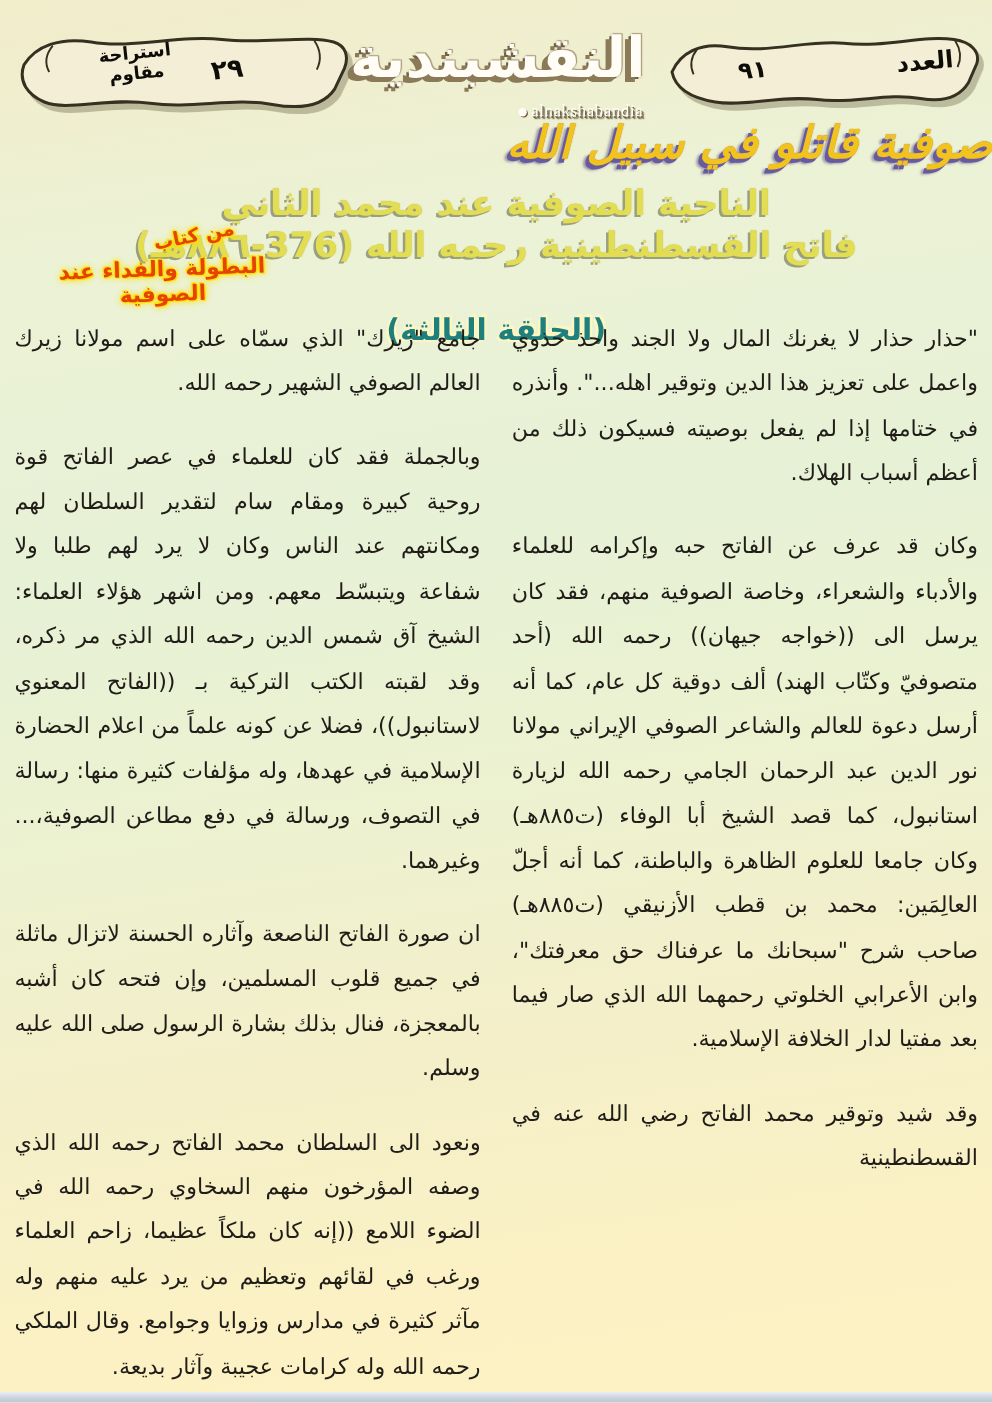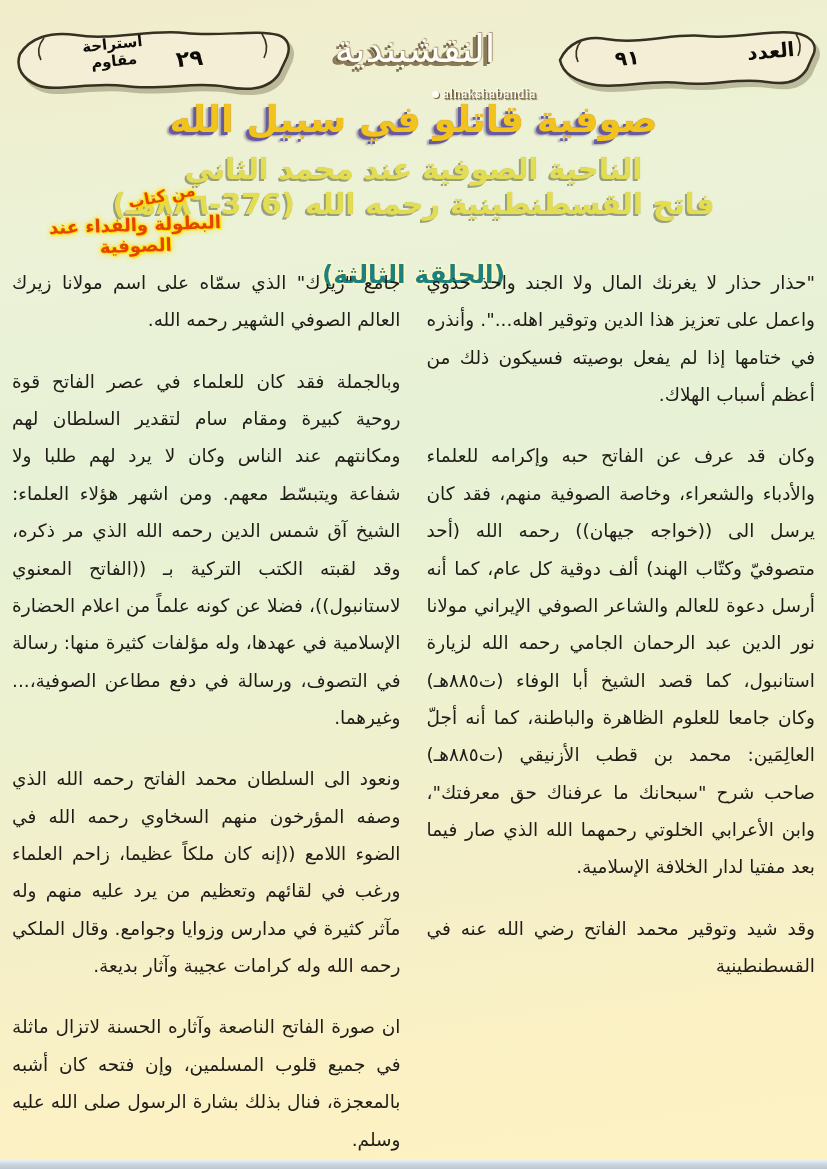--- a/index.html
+++ b/index.html
@@ -21,38 +21,39 @@
   .banner-left{left:10px;top:22px;width:282px;height:84px;}
   .banner-right{right:6px;top:24px;width:268px;height:74px;}
   .banner .txt{position:absolute;font-weight:bold;color:#0e0c08;line-height:1.15;}
   .bl-words{left:26%;top:14px;text-align:center;font-size:15px;transform:rotate(-6deg);}
   .bl-num{left:59%;top:24px;font-size:22px;transform:rotate(-6deg);}
   .br-num{left:23%;top:23px;font-size:20px;transform:rotate(-5deg);}
   .br-label{right:10%;top:16px;font-size:20px;transform:rotate(-5deg);}
   
   .logo{position:absolute;left:292px;top:10px;width:246px;height:94px;text-align:center;}
   .logo-ar{
-    font-size:38px;font-weight:normal;color:#fffdf6;direction:rtl;line-height:78px;
+    font-size:47px;font-weight:bold;color:#fffdf6;direction:rtl;line-height:78px;
     text-shadow:-5px 4px 0 #8a7a58, -2px 2px 0 #6f6044, 0 0 2px #9a8a68, 1px -1px 0 #b7a88a;
     text-align:center;
   }
   .logo-en{
     position:absolute;right:2px;bottom:2px;
     font-family:Liberation Serif, serif;font-size:14px;color:#fffdf6;
     text-shadow:1px 1px 0 #6f6044, 2px 2px 1px rgba(80,65,40,.8);
     letter-spacing:.5px;
   }
   .logo-dot{display:inline-block;width:7px;height:7px;border-radius:50%;
     background:#fffdf6;margin-left:3px;margin-right:4px;vertical-align:middle;
     box-shadow:1px 1px 0 #6f6044;}
   
   .title{
-    position:absolute;top:98px;left:0;width:100%;text-align:center;direction:rtl;
+    position:absolute;top:98px;left:0;width:100%;text-align:right;direction:rtl;
     font-size:37px;font-weight:bold;color:#f2c31d;
     text-shadow:-3px 3px 0 #675a9e, -5px 4px 2px rgba(70,55,120,.45), 0 0 1px #a2741a;
+    font-style:italic;
   }
   .subtitle{
     position:absolute;top:152px;left:0;width:100%;text-align:center;direction:rtl;
     font-size:29px;font-weight:bold;color:#e3dd52;line-height:1.22;
     text-shadow:-2px 2px 0 #99a080, 0 0 1px #b7b145;
   }
   .episode{
     position:absolute;top:220px;left:0;width:100%;text-align:center;direction:rtl;
     font-size:25px;font-weight:bold;color:#1f7f7d;
     text-shadow:0 0 3px #fdf6c0, -2px 2px 0 rgba(253,246,192,.95), 2px -2px 0 rgba(253,246,192,.95);
@@ -137,20 +138,20 @@
 
   <main class="columns">
     <div class="col">
       <p>"حذار حذار لا يغرنك المال ولا الجند واحذ حذوي واعمل على تعزيز هذا الدين وتوقير اهله...". وأنذره في ختامها إذا لم يفعل بوصيته فسيكون ذلك من أعظم أسباب الهلاك.</p>
       <p>وكان قد عرف عن الفاتح حبه وإكرامه للعلماء والأدباء والشعراء، وخاصة الصوفية منهم، فقد كان يرسل الى ((خواجه جيهان)) رحمه الله (أحد متصوفيّ وكتّاب الهند) ألف دوقية كل عام، كما أنه أرسل دعوة للعالم والشاعر الصوفي الإيراني مولانا نور الدين عبد الرحمان الجامي رحمه الله لزيارة استانبول، كما قصد الشيخ أبا الوفاء (ت٨٨٥هـ) وكان جامعا للعلوم الظاهرة والباطنة، كما أنه أجلّ العالِمَين: محمد بن قطب الأزنيقي (ت٨٨٥هـ) صاحب شرح "سبحانك ما عرفناك حق معرفتك"، وابن الأعرابي الخلوتي رحمهما الله الذي صار فيما بعد مفتيا لدار الخلافة الإسلامية.</p>
       <p>وقد شيد وتوقير محمد الفاتح رضي الله عنه في القسطنطينية</p>
     </div>
     <div class="col">
       <p>جامع "زيرك" الذي سمّاه على اسم مولانا زيرك العالم الصوفي الشهير رحمه الله.</p>
       <p>وبالجملة فقد كان للعلماء في عصر الفاتح قوة روحية كبيرة ومقام سام لتقدير السلطان لهم ومكانتهم عند الناس وكان لا يرد لهم طلبا ولا شفاعة ويتبسّط معهم. ومن اشهر هؤلاء العلماء: الشيخ آق شمس الدين رحمه الله الذي مر ذكره، وقد لقبته الكتب التركية بـ ((الفاتح المعنوي لاستانبول))، فضلا عن كونه علماً من اعلام الحضارة الإسلامية في عهدها، وله مؤلفات كثيرة منها: رسالة في التصوف، ورسالة في دفع مطاعن الصوفية،... وغيرهما.</p>
+      <p>ان صورة الفاتح الناصعة وآثاره الحسنة لاتزال ماثلة في جميع قلوب المسلمين، وإن فتحه كان أشبه بالمعجزة، فنال بذلك بشارة الرسول صلى الله عليه وسلم.</p>
       <p>ونعود الى السلطان محمد الفاتح رحمه الله الذي وصفه المؤرخون منهم السخاوي رحمه الله في الضوء اللامع ((إنه كان ملكاً عظيما، زاحم العلماء ورغب في لقائهم وتعظيم من يرد عليه منهم وله مآثر كثيرة في مدارس وزوايا وجوامع. وقال الملكي رحمه الله وله كرامات عجيبة وآثار بديعة.</p>
-      <p>ان صورة الفاتح الناصعة وآثاره الحسنة لاتزال ماثلة في جميع قلوب المسلمين، وإن فتحه كان أشبه بالمعجزة، فنال بذلك بشارة الرسول صلى الله عليه وسلم.</p>
     </div>
   </main>
 
   <div class="footer-strip"></div>
 
 </div>
 
 </body></html>

